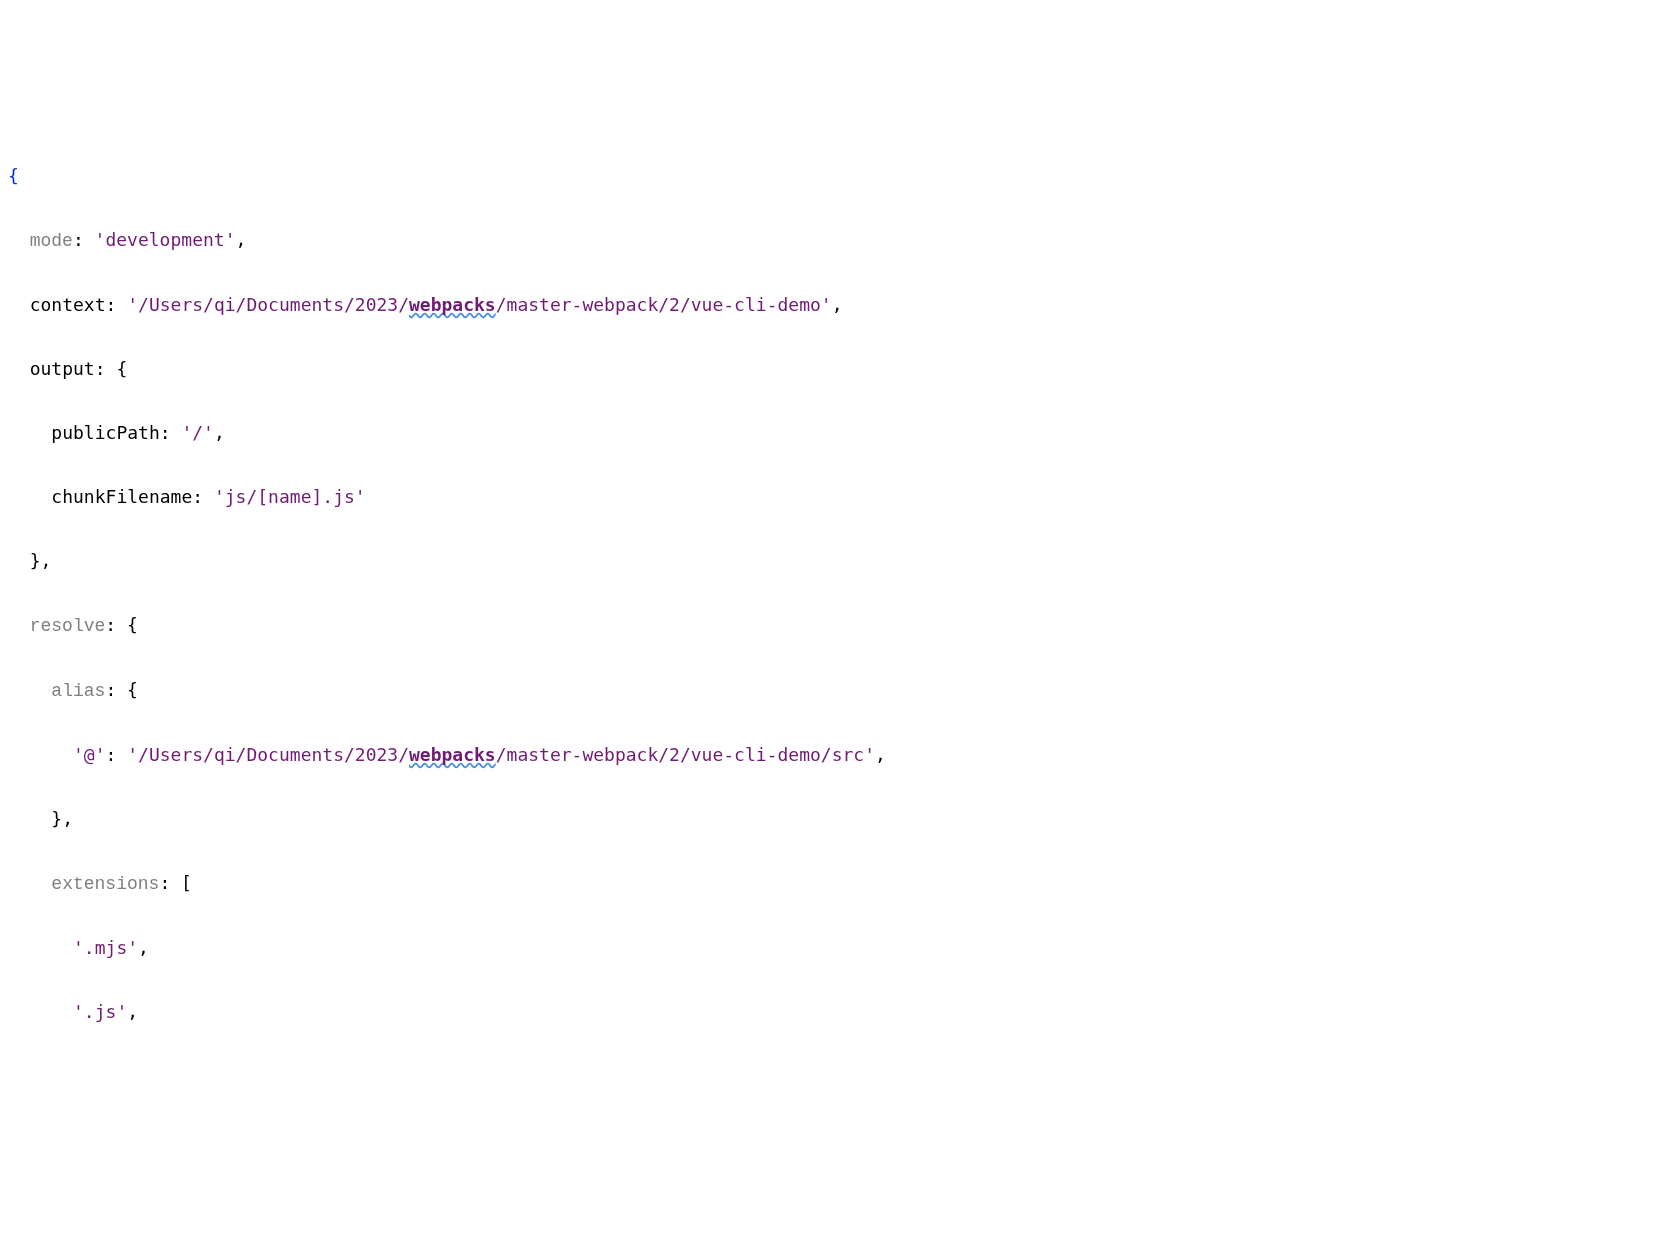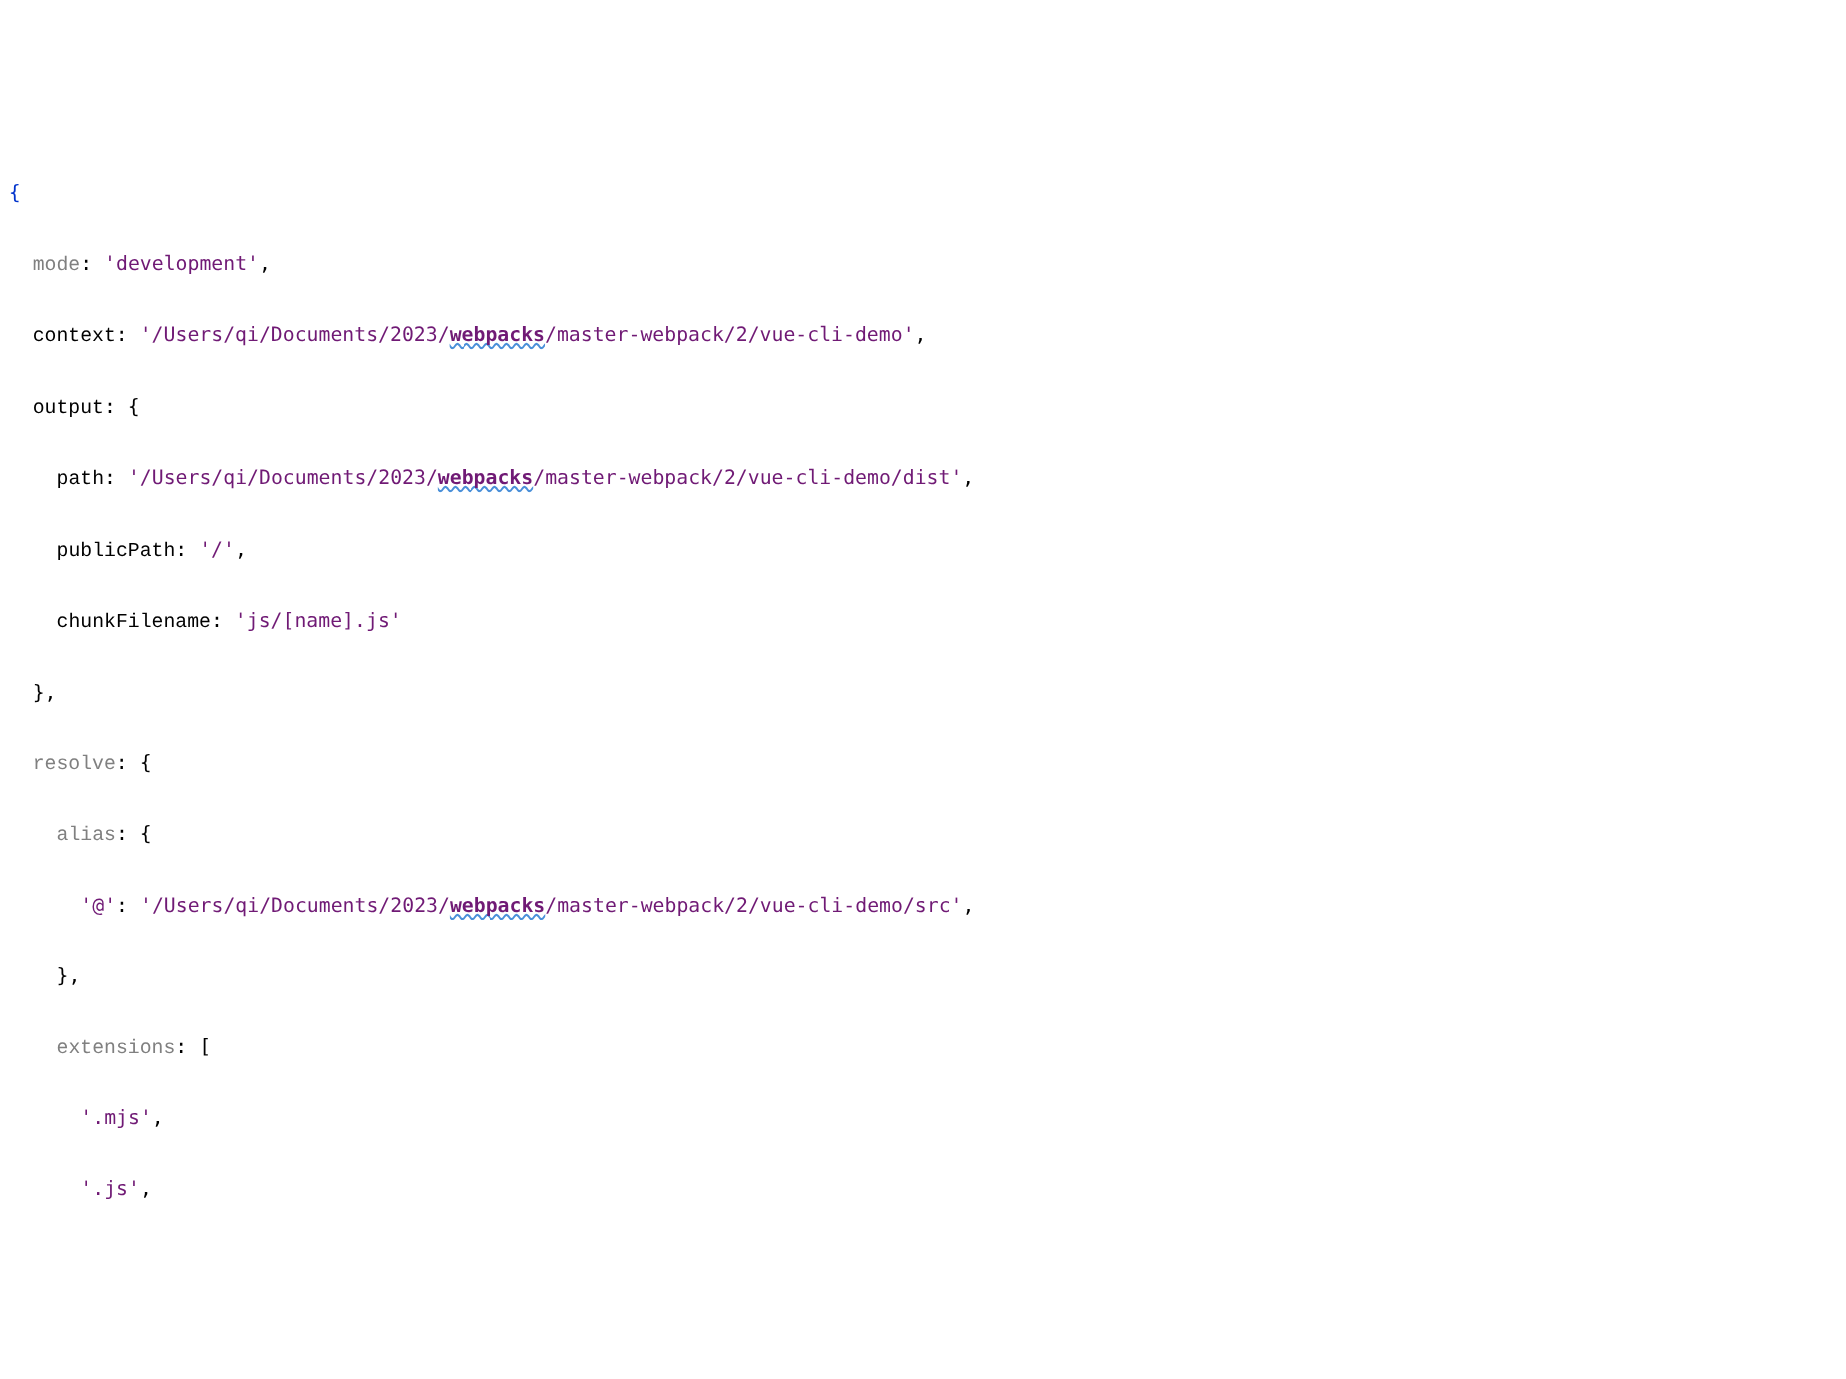--- a/index.html
+++ b/index.html
@@ -18,21 +18,21 @@
   }
   .code-container {
     padding: 0;
   }
   .line {
     display: block;
     padding-left: 8px;
   }
   .brace { color: #000000; }
   .brace-start { color: #0033cc; }
-  .key { color: #000000; font-family: Liberation Mono, monospace; }
+  .key { color: #000000; }
   .key-faded { color: #808080; font-family: Liberation Mono, monospace; }
   .colon { color: #000000; }
   .string { color: #701a75; }
   .bracket { color: #000000; }
   .comma { color: #000000; }
   .squiggle-blue {
     text-decoration: underline wavy #4a90d9;
     text-decoration-skip-ink: none;
     font-weight: bold;
   }
@@ -40,21 +40,20 @@
 </head>
 <body>
 
 
 
 <div class="code-container">
 <span class="line"><span class="brace-start">{</span></span>
 <span class="line">  <span class="key-faded">mode</span><span class="colon">: </span><span class="string">'development'</span><span class="comma">,</span></span>
 <span class="line">  <span class="key">context</span><span class="colon">: </span><span class="string"><span>'/Users/qi/Documents/2023/</span><span class="squiggle-blue">webpacks</span><span>/master-webpack/2/vue-cli-demo'</span></span><span class="comma">,</span></span>
 <span class="line">  <span class="key">output</span><span class="colon">: </span><span class="brace">{</span></span>
-<span class="line">    <span class="key">path</span><span class="colon">: </span><span class="string"><span>'/Users/qi/Documents/2023/</span><span class="squiggle-blue">webpacks</span><span>/master-webpack/2/vue-cli-demo/dist'</span></span><span class="comma">,</span></span>
 <span class="line">    <span class="key">publicPath</span><span class="colon">: </span><span class="string">'/'</span><span class="comma">,</span></span>
 <span class="line">    <span class="key">chunkFilename</span><span class="colon">: </span><span class="string">'js/[name].js'</span></span>
 <span class="line">  <span class="brace">}</span><span class="comma">,</span></span>
 <span class="line">  <span class="key-faded">resolve</span><span class="colon">: </span><span class="brace">{</span></span>
 <span class="line">    <span class="key-faded">alias</span><span class="colon">: </span><span class="brace">{</span></span>
 <span class="line">      <span class="string">'@'</span><span class="colon">: </span><span class="string"><span>'/Users/qi/Documents/2023/</span><span class="squiggle-blue">webpacks</span><span>/master-webpack/2/vue-cli-demo/src'</span></span><span class="comma">,</span></span>
 <span class="line">    <span class="brace">}</span><span class="comma">,</span></span>
 <span class="line">    <span class="key-faded">extensions</span><span class="colon">: </span><span class="bracket">[</span></span>
 <span class="line">      <span class="string">'.mjs'</span><span class="comma">,</span></span>
 <span class="line">      <span class="string">'.js'</span><span class="comma">,</span></span>

